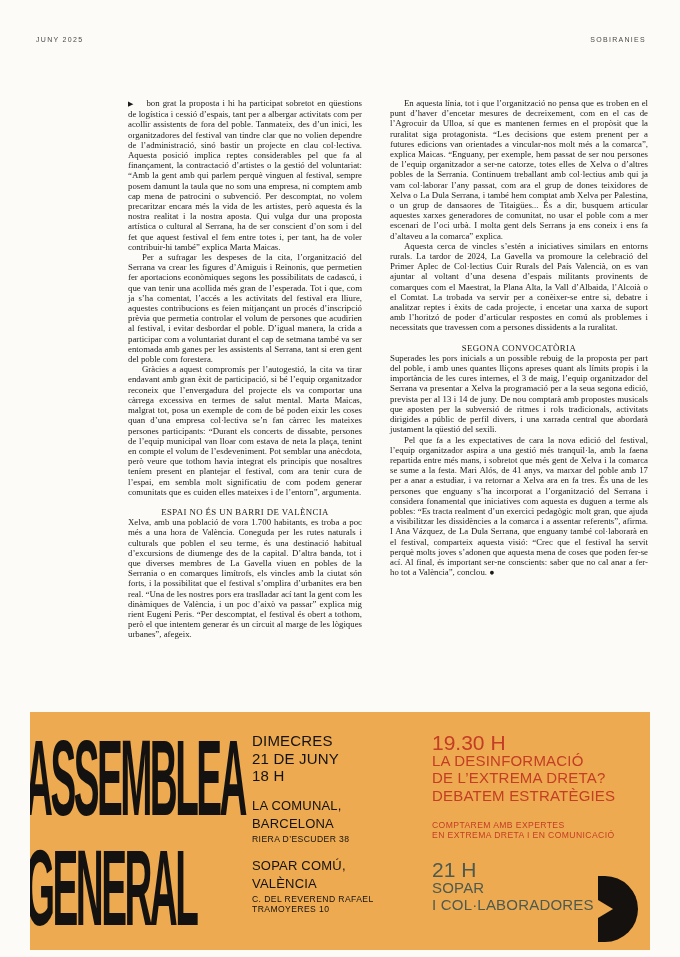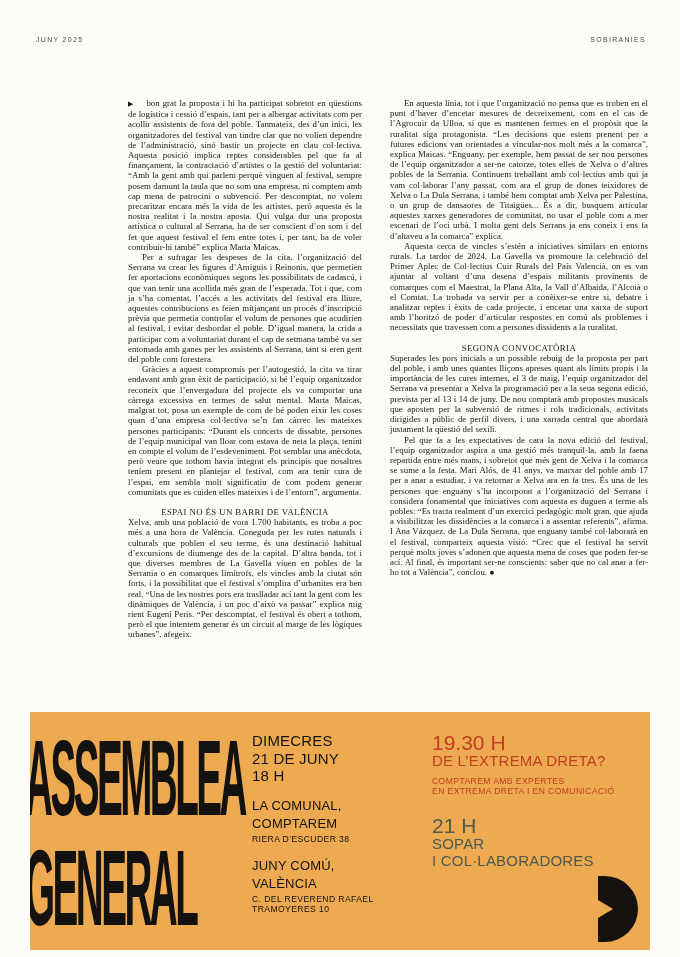--- a/index.html
+++ b/index.html
@@ -61,21 +61,21 @@
   .ad-when{position:absolute;left:222px;top:20px;font-size:15px;line-height:17.5px;letter-spacing:0.2px;}
   .ad-venues{position:absolute;left:222px;top:85px;width:165px;}
   .venue + .venue{margin-top:13px;}
   .venue-name{font-size:13px;line-height:17.5px;letter-spacing:0.2px;}
   .venue-addr{font-size:8.6px;line-height:10px;letter-spacing:0.4px;margin-top:2px;}
   .ad-program{position:absolute;left:402px;top:22px;width:200px;}
   .session-red{color:var(--accent-red);}
   .session-teal{color:var(--accent-teal);margin-top:21px;}
   .s-time{font-size:21px;line-height:17.5px;}
   .s-title div{font-size:15px;line-height:17.5px;letter-spacing:0.2px;}
-  .s-note{margin-top:7px;}
+  .s-note{margin-top:16px;}
   .s-note div{font-size:8.6px;line-height:10px;letter-spacing:0.4px;}
   .d-logo{
     position:absolute;right:12px;bottom:8px;width:40px;height:66px;
     background:#14110e;border-radius:0 33px 33px 0;
   }
   .d-notch{
     position:absolute;left:0;top:24px;width:15px;height:18px;
     background:var(--ad-bg);
     clip-path:polygon(0 0,100% 50%,0 100%);
   }
@@ -114,43 +114,45 @@
   <div class="ad-when">
       <div>DIMECRES</div>
       <div>21 DE JUNY</div>
       <div>18 H</div>
     </div>
 
   <div class="ad-venues">
     <div class="venue">
       <div class="venue-name">
           <div>LA COMUNAL,</div>
-          <div>COMPTAREM</div>
+          <div>BARCELONA</div>
         </div>
       <div class="venue-addr">
           <div>RIERA D’ESCUDER 38</div>
         </div>
     </div>
     <div class="venue">
       <div class="venue-name">
-          <div>JUNY COMÚ,</div>
+          <div>SOPAR COMÚ,</div>
           <div>VALÈNCIA</div>
         </div>
       <div class="venue-addr">
           <div>C. DEL REVEREND RAFAEL</div>
           <div>TRAMOYERES 10</div>
         </div>
     </div>
   </div>
 
   <div class="ad-program">
     <div class="session session-red">
       <div class="s-time">19.30 H</div>
       <div class="s-title">
+          <div>LA DESINFORMACIÓ</div>
           <div>DE L’EXTREMA DRETA?</div>
+          <div>DEBATEM ESTRATÈGIES</div>
         </div>
       <div class="s-note">
           <div>COMPTAREM AMB EXPERTES</div>
           <div>EN EXTREMA DRETA I EN COMUNICACIÓ</div>
         </div>
     </div>
     <div class="session session-teal">
       <div class="s-time">21 H</div>
       <div class="s-title">
           <div>SOPAR</div>

